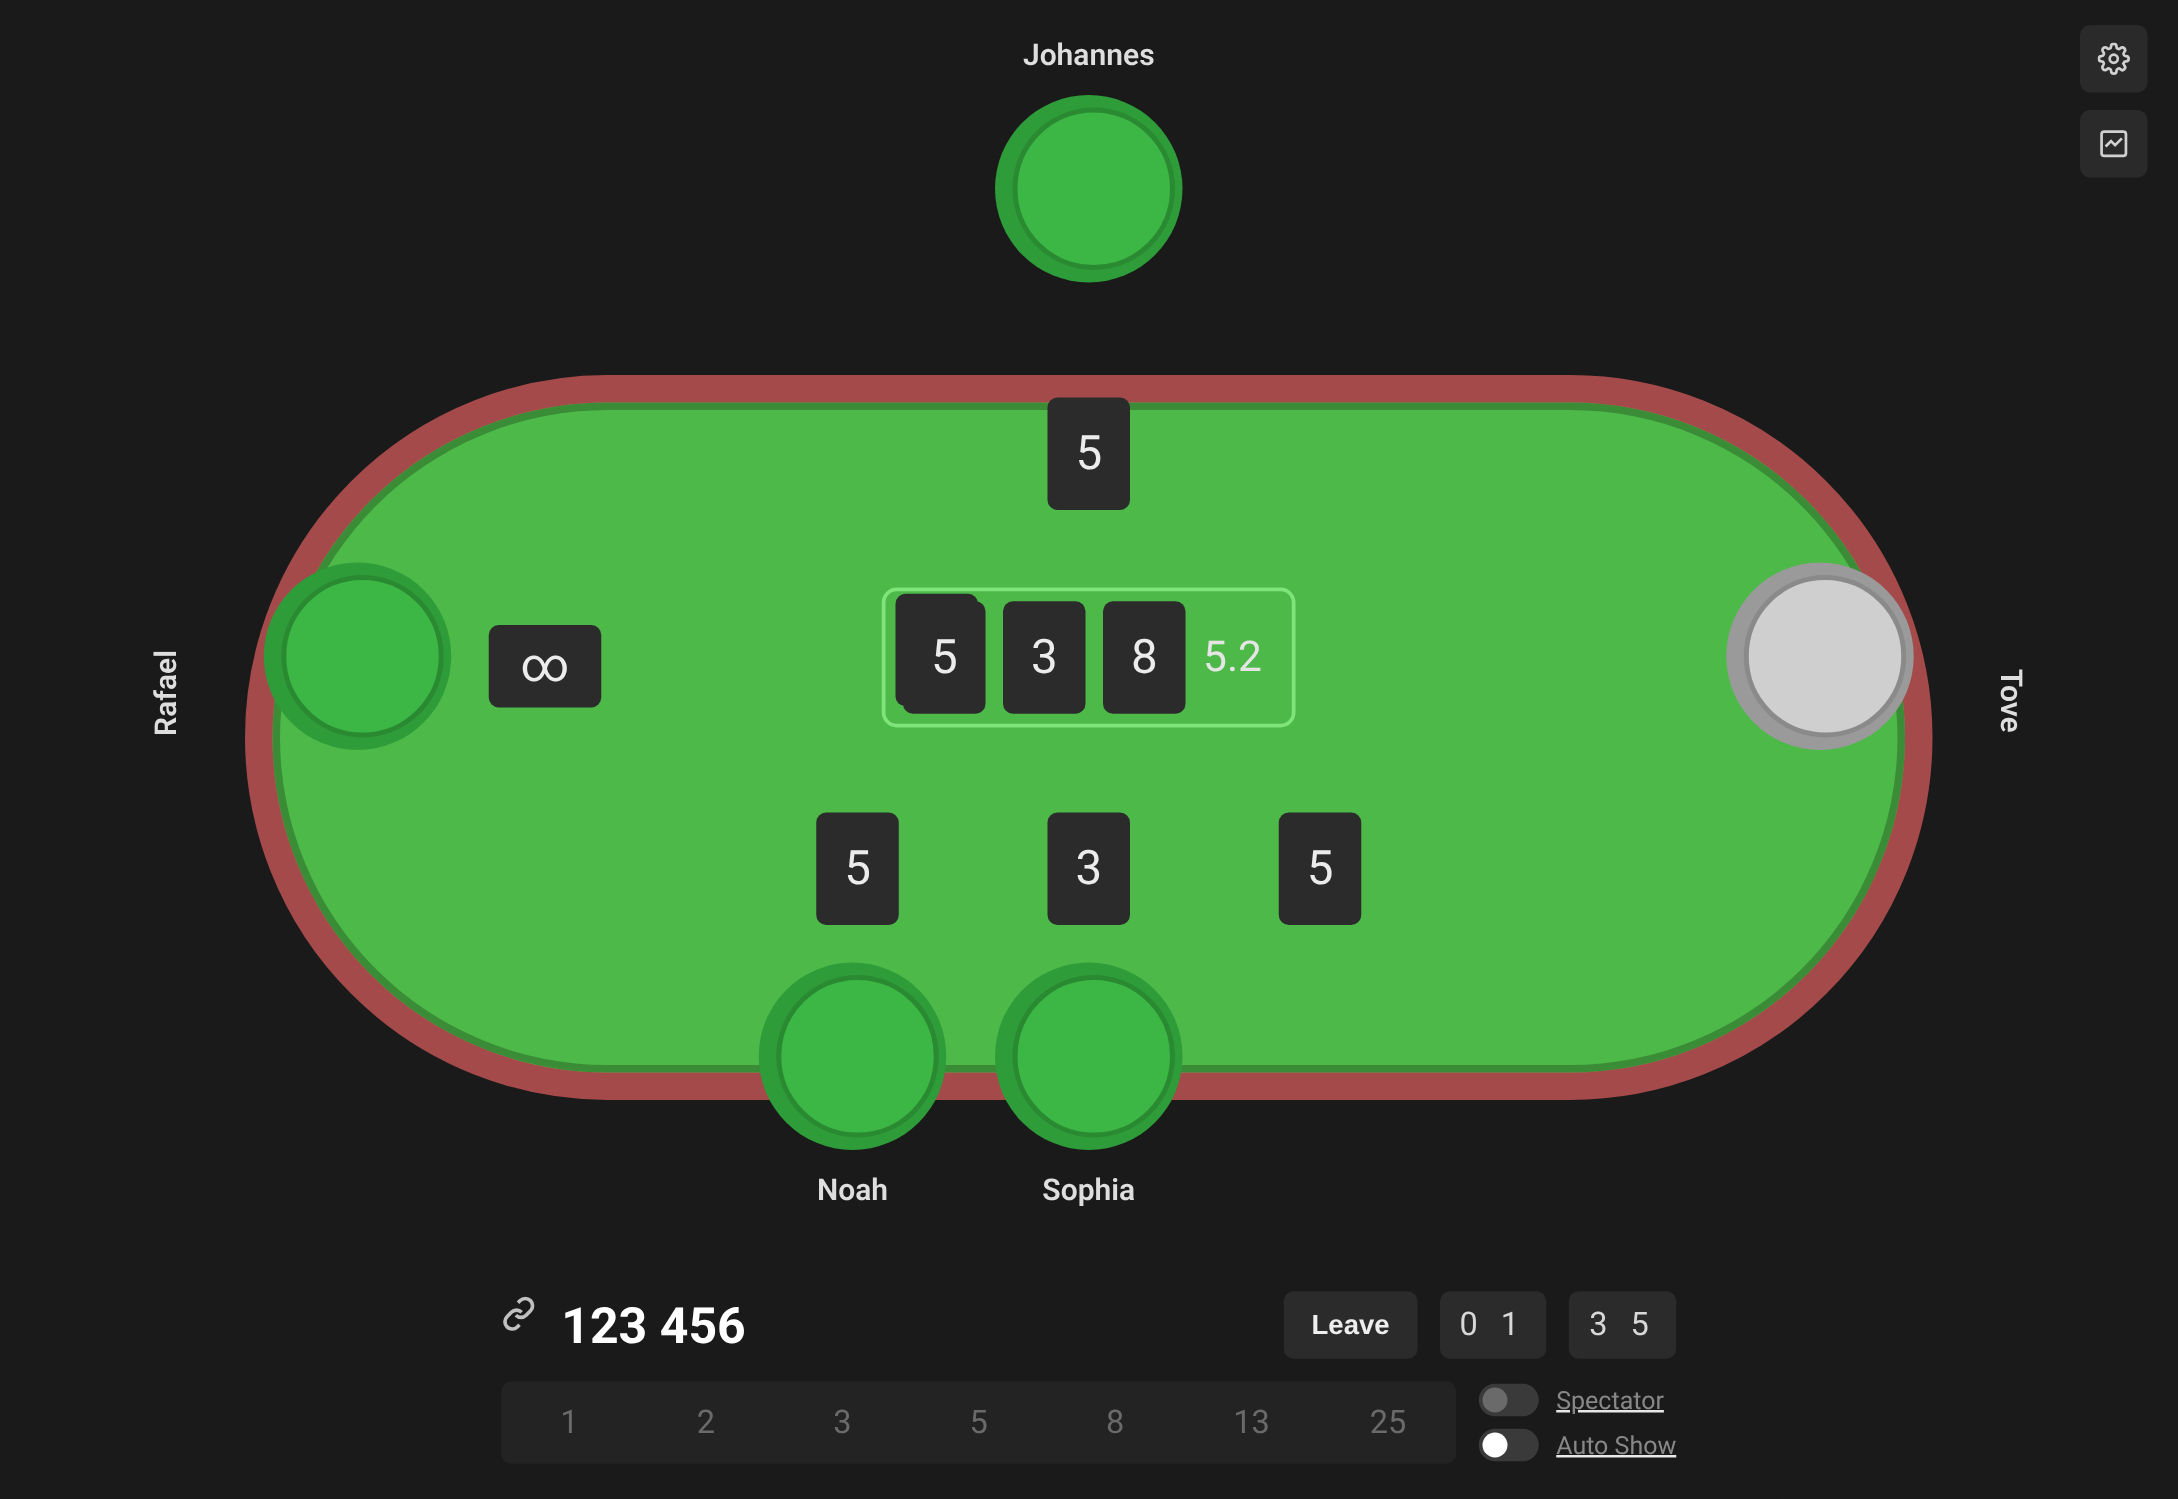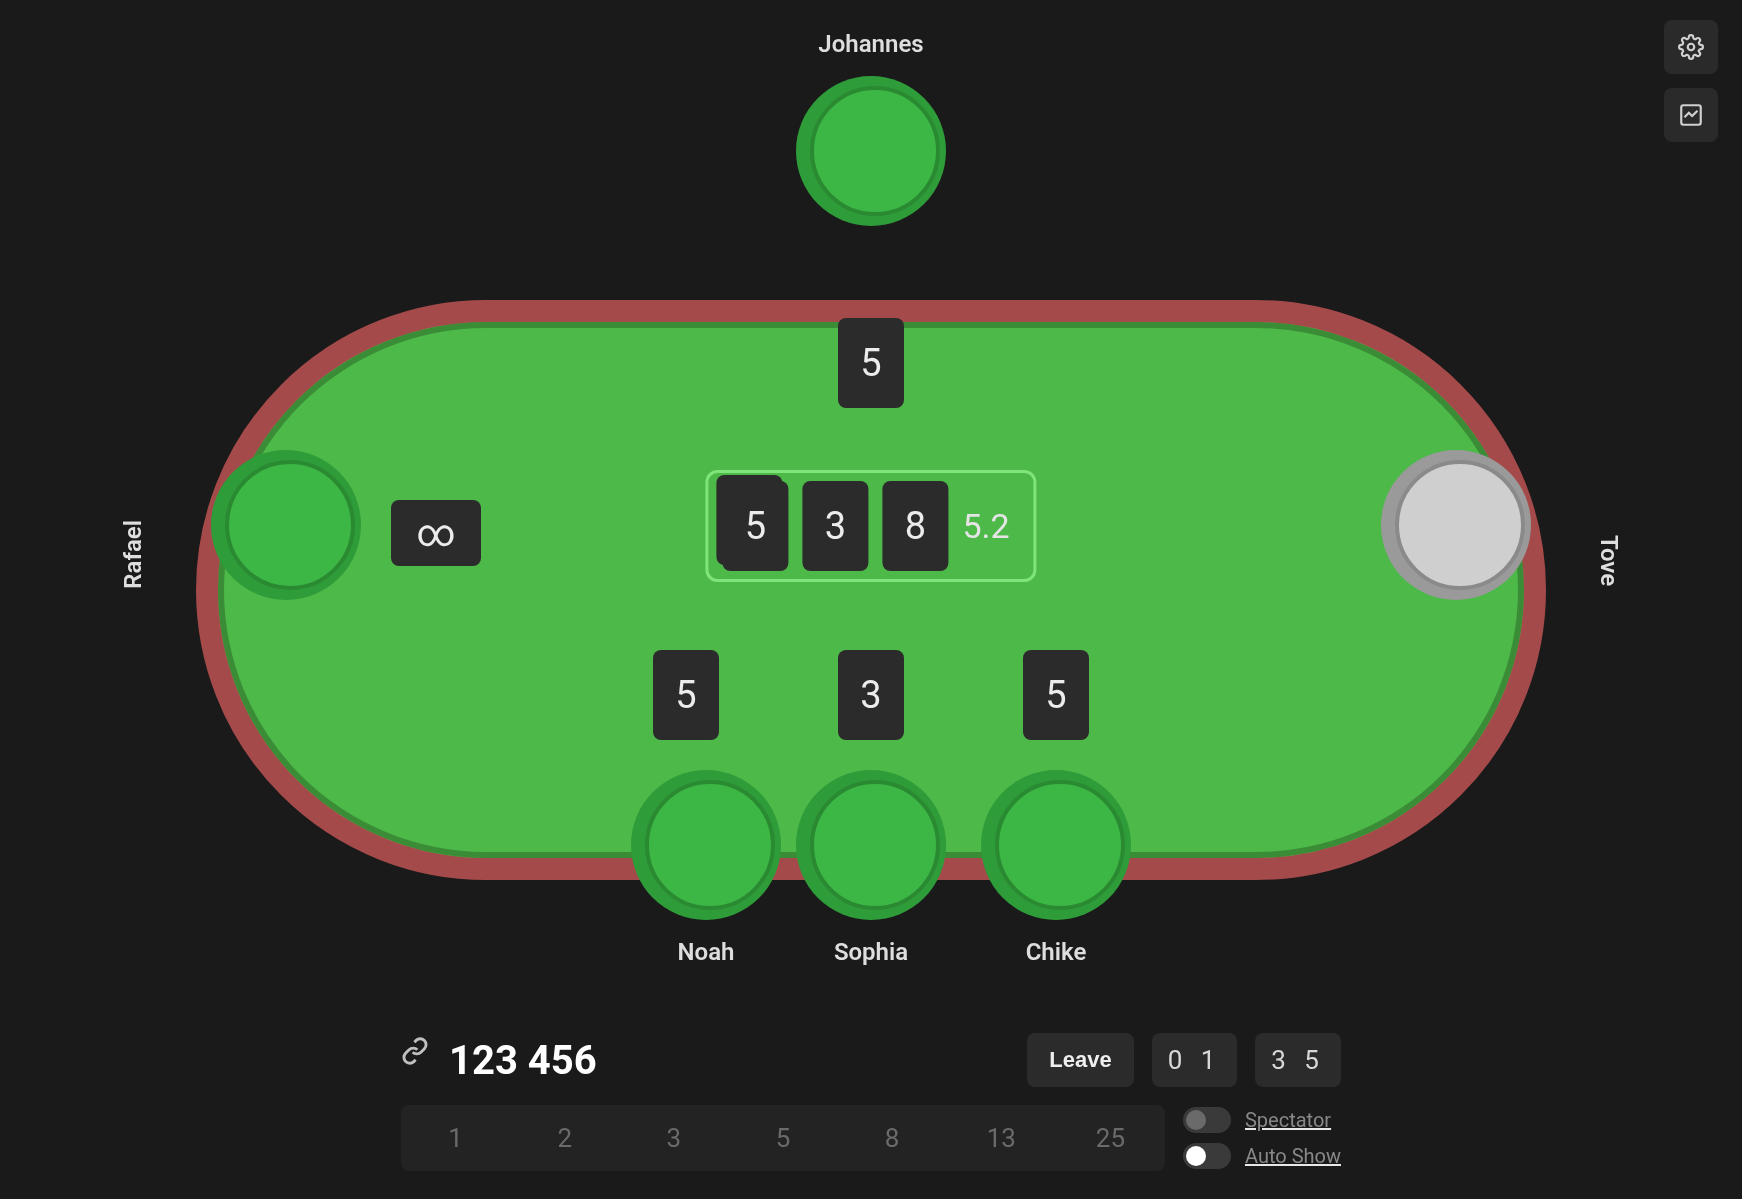--- a/index.html
+++ b/index.html
@@ -295,31 +295,27 @@
       <div class="card pot">3</div>
       <div class="card pot">8</div>
     </div>
     <div class="pot-value">5.2</div>
   </div>
 
   <div class="card player" style="position:absolute; left:482px; top:580px;">5</div>
   <div class="card player" style="position:absolute; left:50%; top:580px; transform:translateX(-50%);">3</div>
   <div class="card player" style="position:absolute; right:482px; top:580px;">5</div>
 
-  <div class="seat" style="left:460px; top:700px;">
+  <div class="seat" style="left:436px; top:700px;">
     <div class="chip green"></div>
     <div class="player-name" style="margin-top:18px;">Noah</div>
   </div>
   <div class="seat" style="left:50%; top:700px; transform:translateX(-50%);">
     <div class="chip green"></div>
     <div class="player-name" style="margin-top:18px;">Sophia</div>
-  </div>
-  <div class="seat" style="right:440px; top:700px;">
-    <div class="chip green"></div>
-    <div class="player-name" style="margin-top:18px;">Chike</div>
   </div>
 
 </div>
 
 <div class="bottom-bar">
   <div class="bar-row1">
     <div class="room-code">
       <svg width="28" height="28" viewBox="0 0 24 24">
         <path d="M10 13a5 5 0 0 0 7.07 0l3-3a5 5 0 0 0-7.07-7.07l-1.5 1.5"></path>
         <path d="M14 11a5 5 0 0 0-7.07 0l-3 3a5 5 0 0 0 7.07 7.07l1.5-1.5"></path>

